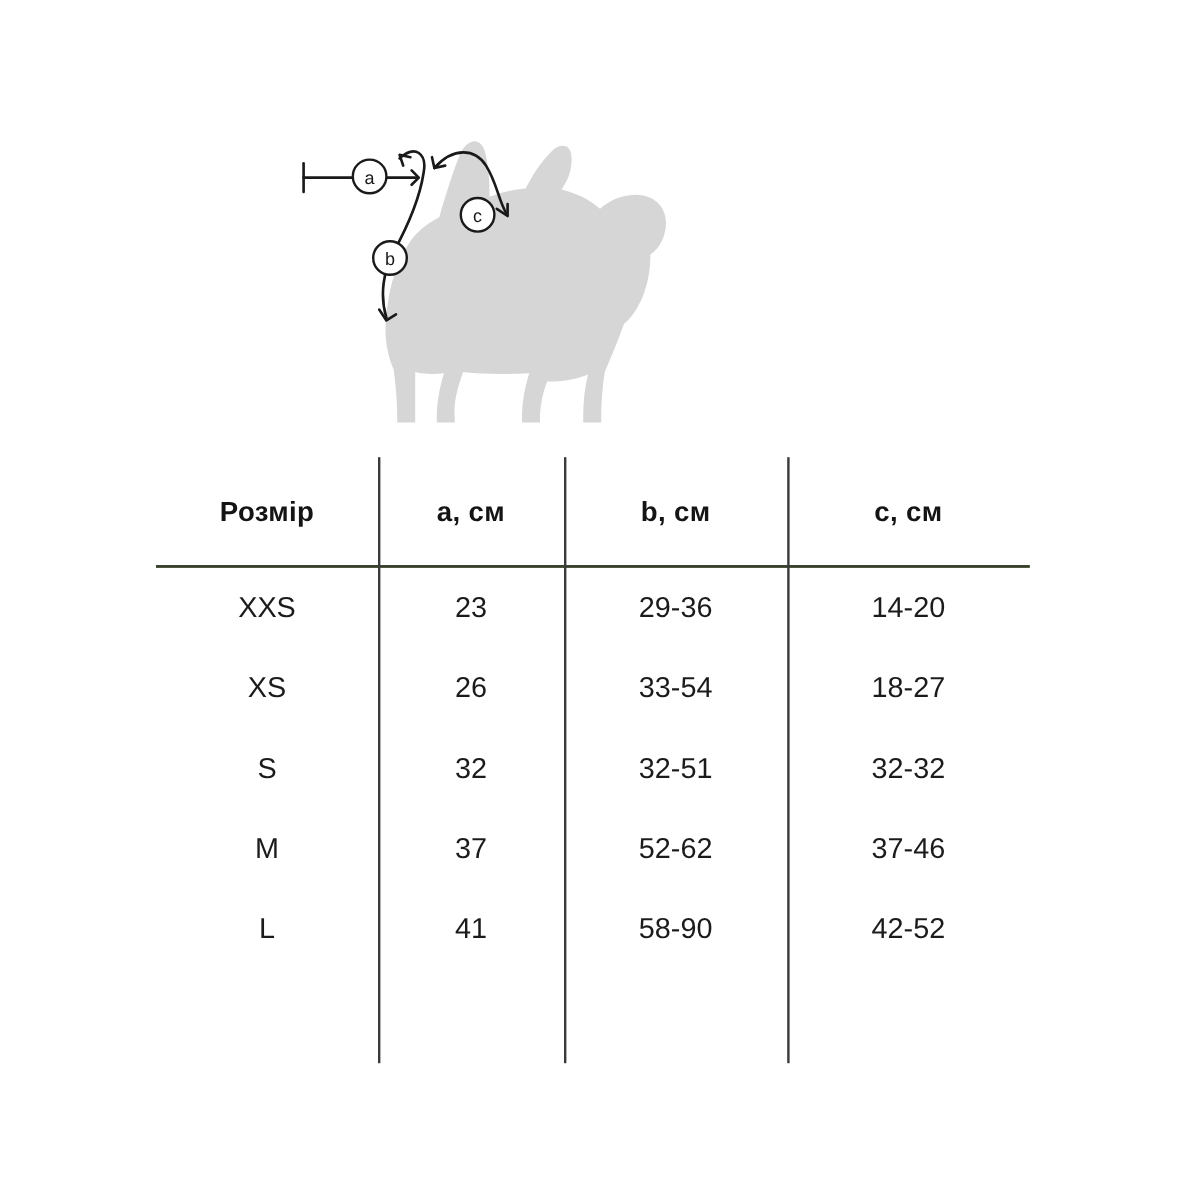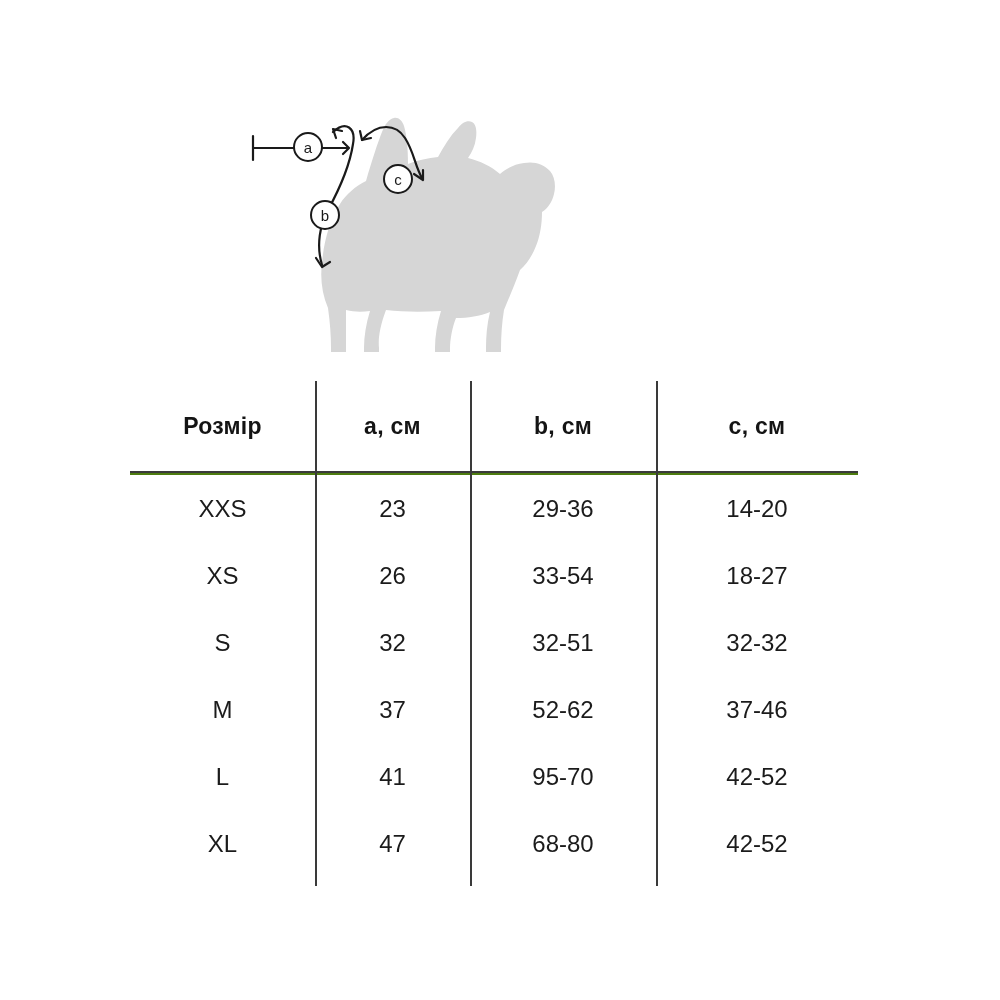--- a/index.html
+++ b/index.html
@@ -60,21 +60,21 @@
   col.c-c    { width: 202px; }
 
   thead th {
     height: 90px;
     font-size: 23px;
     font-weight: bold;
     letter-spacing: 0.3px;
     color: #141414;
   }
   thead tr {
-    border-bottom: 4px solid #4d7c0f;
+    border-bottom: 2px solid #4d7c0f;
   }
   tbody td {
     height: 67px;
     font-size: 24px;
     font-weight: normal;
     color: #1b1b1b;
   }
   
   .vsep {
     position: absolute;
@@ -213,26 +213,20 @@
         </tr>
         <tr>
           <td>M</td>
           <td>37</td>
           <td>52-62</td>
           <td>37-46</td>
         </tr>
         <tr>
           <td>L</td>
           <td>41</td>
-          <td>95-70</td>
-          <td>42-52</td>
-        </tr>
-        <tr>
-          <td>XL</td>
-          <td>47</td>
-          <td>68-80</td>
+          <td>58-90</td>
           <td>42-52</td>
         </tr>
       </tbody>
     </table>
   </div>
 
 </div>
 
 </body></html>

